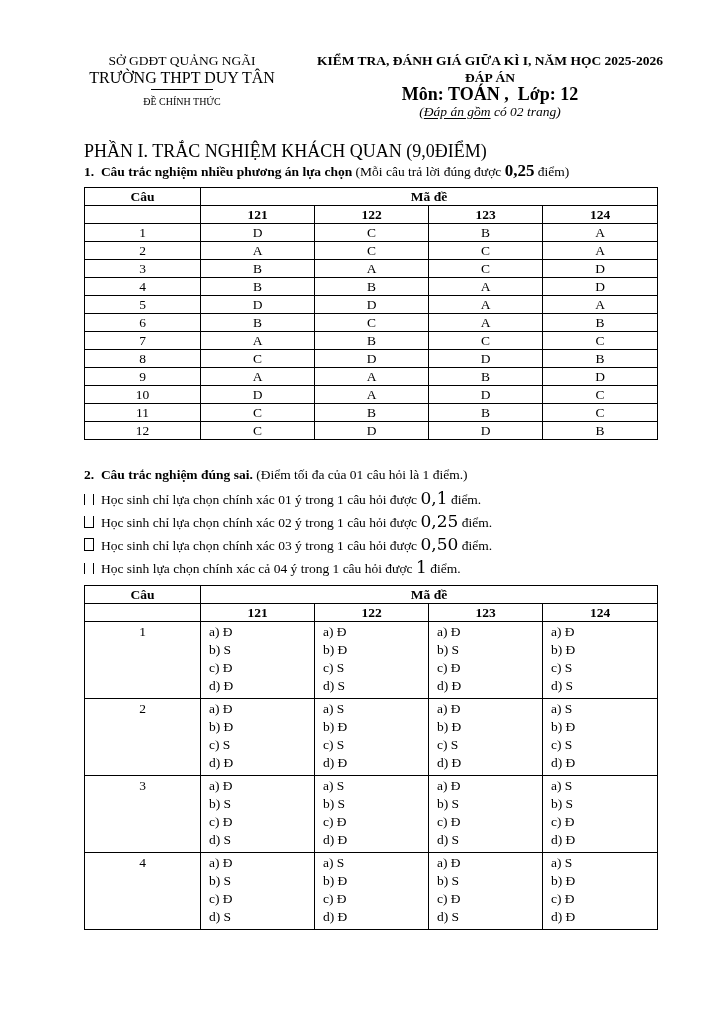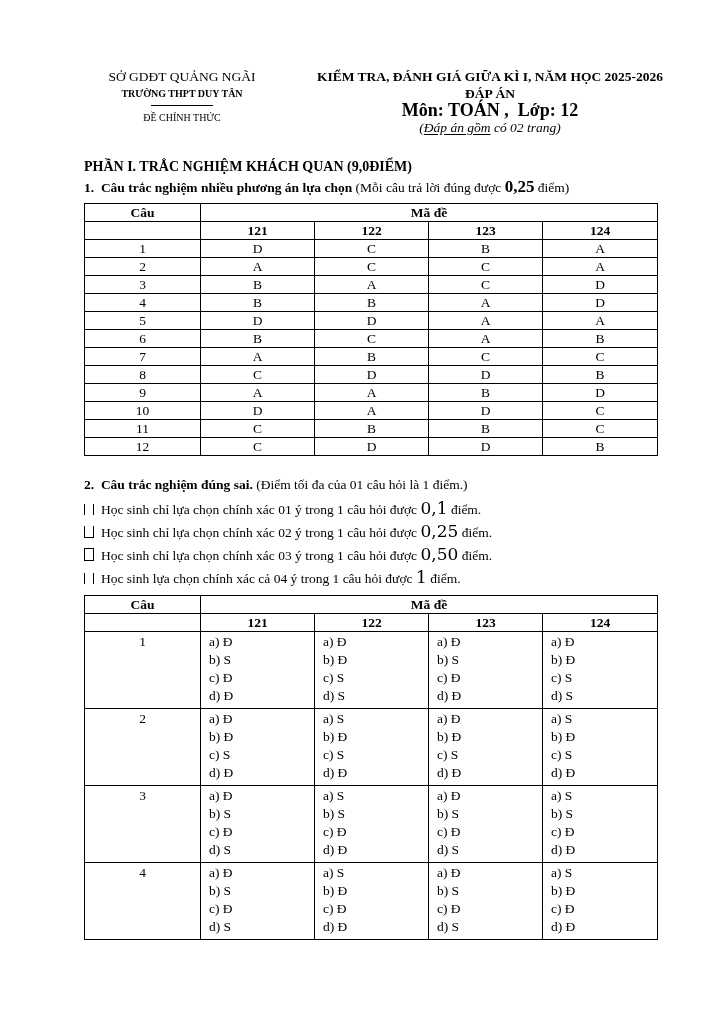--- a/index.html
+++ b/index.html
@@ -1,45 +1,45 @@
 <!DOCTYPE html>
 <html lang="vi"><head>
 <meta charset="utf-8">
 <style>
   html,body{margin:0;padding:0;background:#ffffff;}
   body{
     width:724px;height:1024px;
     font-family:"Liberation Serif","DejaVu Serif",serif;
     color:#000;overflow:hidden;
   }
-  .page{box-sizing:border-box;width:724px;height:1024px;padding:68px 24px 0 84px;background:#fff;}
+  .page{box-sizing:border-box;width:724px;height:1024px;padding:52px 24px 0 84px;background:#fff;}
 
   
   .doc-header{display:flex;margin-bottom:22px;}
   .hdr-left{width:196px;text-align:center;}
   .hdr-right{flex:1;text-align:center;}
   .dept{font-size:13.5px;line-height:17px;}
-  .school{font-weight:bold;font-size:10px;line-height:17px;}
+  .school{font-weight:normal;font-size:16px;line-height:17px;}
   .school-rule{width:62px;border-bottom:1.2px solid #000;margin:3px auto 3px;}
   .official{font-size:10px;line-height:17px;}
   .exam-title{font-weight:bold;font-size:13.5px;line-height:17px;}
   .answer-key{font-weight:bold;font-size:13.5px;line-height:17px;}
   .subject{font-weight:bold;font-size:18px;line-height:17px;white-space:pre-wrap;}
   .note{font-style:italic;font-size:13.5px;line-height:17px;}
   .u{text-decoration:underline;text-underline-offset:2px;margin-top:36px;}
 
   
-  .part-heading{font-weight:bold;font-size:14px;line-height:18px;margin:0 0 2px 0;}
+  .part-heading{font-weight:normal;font-size:18px;line-height:18px;margin:0 0 2px 0;}
   .q-line{font-size:13.5px;line-height:18px;margin:0 0 6px 0;white-space:pre-wrap;}
   .q-line .lead{font-weight:bold;}
   .q-line .score, .rule-line .score{font-family:"DejaVu Serif",serif;font-size:17px;}
   .q-line .score{font-weight:bold;font-family:"Liberation Serif",serif;}
 
   
-  table.answers{border-collapse:collapse;table-layout:fixed;width:573px;margin:4px 0 20px 0;font-family:Liberation Serif, serif;}
+  table.answers{border-collapse:collapse;table-layout:fixed;width:573px;margin:4px 0 26px 0;font-family:Liberation Serif, serif;}
   table.answers th, table.answers td{border:1px solid #000;font-size:13.5px;padding:0;}
   table.answers th{font-weight:bold;height:17px;text-align:center;line-height:17px;}
   table.t1 td{height:17px;text-align:center;line-height:16px;}
   table.t2 td{vertical-align:top;text-align:left;padding:1px 4px 3px 8px;line-height:18px;}
   table.t2 td.q-cell{text-align:center;padding:1px 0 0 0;}
   .ans-line{line-height:18px;}
 
   
   .rules{margin:2px 0 8px 0;}
   .rule-line{font-size:13.5px;line-height:17px;margin:0 0 5px 0;white-space:pre-wrap;}

